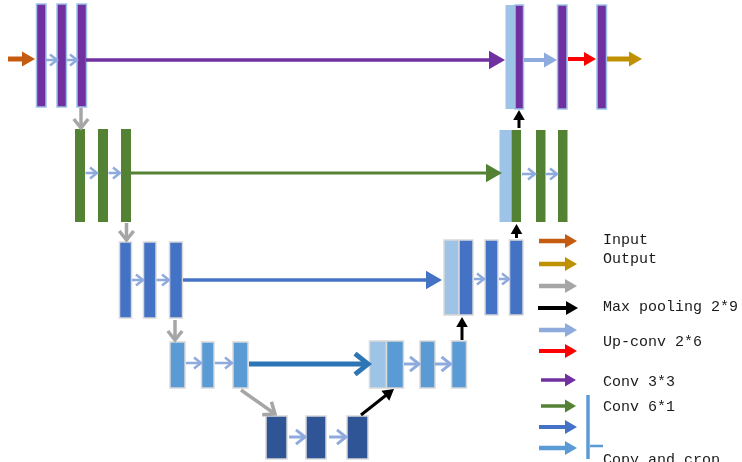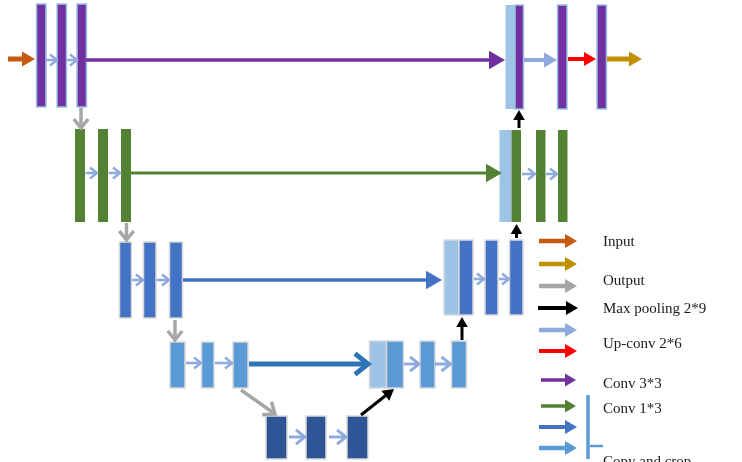--- a/index.html
+++ b/index.html
@@ -1,20 +1,20 @@
 <!DOCTYPE html>
 <html><head>
 <meta charset="utf-8">
 <style>
   html,body{margin:0;padding:0;background:#ffffff;}
   .stage{
     position:relative;
     width:742px;height:462px;
     background:#ffffff;
-    font-family:Liberation Serif, serif;
+    font-family:Liberation Mono, monospace;
     overflow:hidden;
     text-align:center;
   }
   #diagram-svg{position:absolute;left:0;top:0;width:742px;height:462px;}
   .legend-label{
     position:absolute;
     left:603px;
     font-size:15px;
     line-height:18px;
     color:#1a1a1a;
@@ -139,20 +139,20 @@
       <polygon points="576,406 565,412.38 565,399.62" fill="#548235"></polygon>
       <line x1="539" y1="427" x2="566.8" y2="427" stroke="#4472C4" stroke-width="4"></line>
       <polygon points="577,427 565,433.96 565,420.04" fill="#4472C4"></polygon>
       <line x1="539" y1="448" x2="566.8" y2="448" stroke="#5B9BD5" stroke-width="4.5"></line>
       <polygon points="577,448 565,454.96 565,441.04" fill="#5B9BD5"></polygon>
       <line x1="588" y1="395" x2="588" y2="459" stroke="#5B9BD5" stroke-width="3.5"></line>
       <line x1="590" y1="446" x2="603" y2="446" stroke="#5B9BD5" stroke-width="2.5"></line>
     </svg>
   <div>
     <div class="legend-label" style="top:232px">Input</div>
-    <div class="legend-label" style="top:271px">Output</div>
+    <div class="legend-label" style="top:251px">Output</div>
     <div class="legend-label" style="top:299px">Max pooling 2*9</div>
     <div class="legend-label" style="top:334px">Up-conv 2*6</div>
     <div class="legend-label" style="top:374px">Conv 3*3</div>
-    <div class="legend-label" style="top:399px">Conv 1*3</div>
+    <div class="legend-label" style="top:399px">Conv 6*1</div>
     <div class="legend-label" style="top:452px">Copy and crop</div>
   </div>
 </div>
 
 </body></html>

